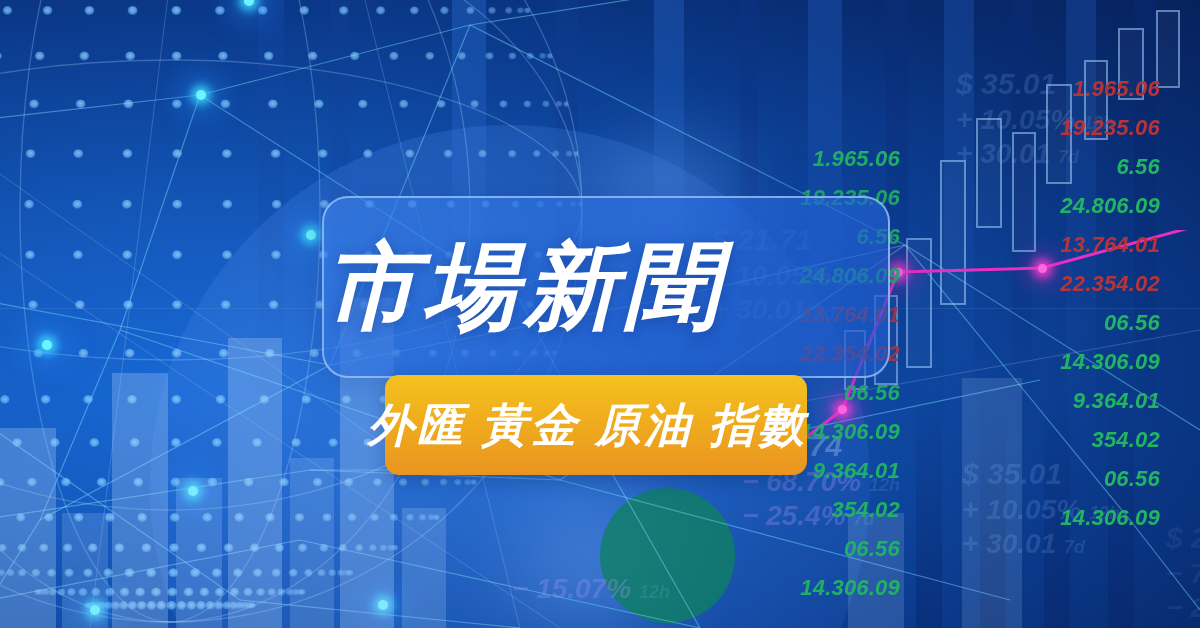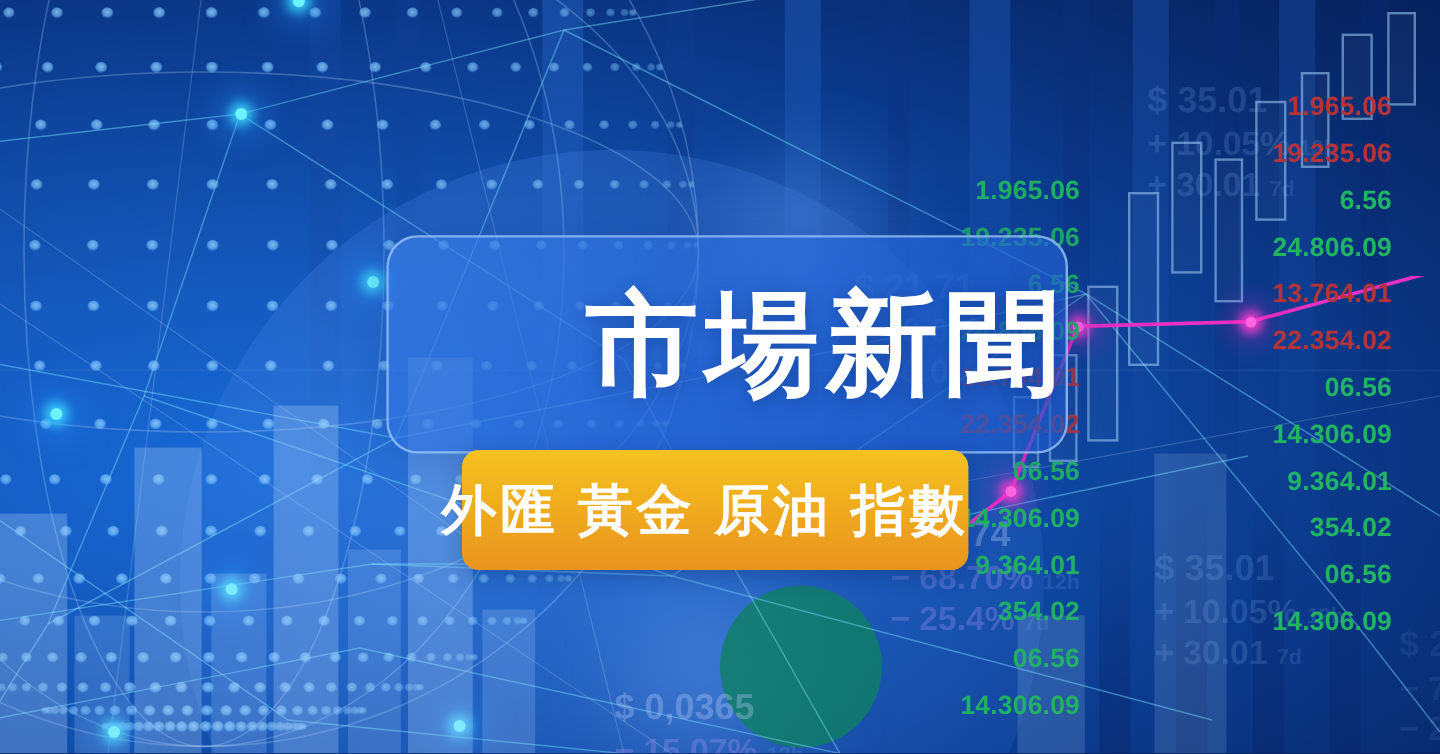--- a/index.html
+++ b/index.html
@@ -3,20 +3,21 @@
 <meta charset="utf-8">
 <style>
   * { margin:0; padding:0; box-sizing:border-box; }
   html,body { width:1200px; height:628px; overflow:hidden; background:#0a1f5c; }
   body { font-family:"Liberation Sans", sans-serif; }
 
   #stage {
     position:relative; width:1200px; height:628px; overflow:hidden;
     background:
       radial-gradient(120% 95% at 18% 62%, #1769d6 0%, #1559bd 26%, #0f4aa5 44%, #0b3a8c 62%, #082a6e 80%, #061f57 100%);
+    font-style: italic;
   }
 
   
   .cols { position:absolute; inset:0; }
   .col { position:absolute; top:0; bottom:0; }
 
   
   .bigcircle {
     position:absolute; border-radius:50%;
     background:radial-gradient(circle at 40% 35%, rgba(90,150,240,.32), rgba(60,120,225,.20) 60%, rgba(40,100,210,.10) 100%);
@@ -71,21 +72,21 @@
   .wm.violet .row { color:rgba(168,150,245,.30); }
   .wm.violet .big { color:rgba(185,205,250,.34); }
 
   
   .card {
     position:absolute; left:322px; top:196px; width:568px; height:182px;
     border-radius:26px;
     background:linear-gradient(135deg, rgba(58,126,230,.62) 0%, rgba(36,100,214,.72) 55%, rgba(30,88,200,.66) 100%);
     border:2px solid rgba(168,205,250,.72);
     box-shadow:0 0 40px rgba(20,60,150,.35);
-    display:flex; align-items:center; justify-content:flex-end;
+    display:flex; align-items:center; justify-content:flex-start;
   }
   .card-title {
     color:#ffffff; font-size:94px; font-weight:700;
     letter-spacing:6px; line-height:1; white-space:nowrap;
     text-shadow:0 3px 14px rgba(10,40,110,.38);
   }
 
   
   .badge {
     position:absolute; left:385px; top:375px; width:422px; height:100px;
@@ -857,21 +858,20 @@
     <span class="row"><span>+ 30.01</span> <span class="u">7d</span></span>
   </div>
 
   <div class="wm violet" style="left:742px;top:428px;">
     <span class="big">$ 24.74</span>
     <span class="row"><span>− 68.70%</span> <span class="u">12h</span></span>
     <span class="row"><span>− 25.4%</span> <span class="u">7d</span></span>
   </div>
 
   <div class="wm violet" style="left:512px;top:572px;">
-    <span class="big">$ 0,0365</span>
     <span class="row"><span>− 15.07%</span> <span class="u">12h</span></span>
 
   </div>
 
   <div class="wm" style="left:962px;top:456px;">
     <span class="big">$ 35.01</span>
     <span class="row"><span>+ 10.05%</span> <span class="u">12h</span></span>
     <span class="row"><span>+ 30.01</span> <span class="u">7d</span></span>
   </div>
 

